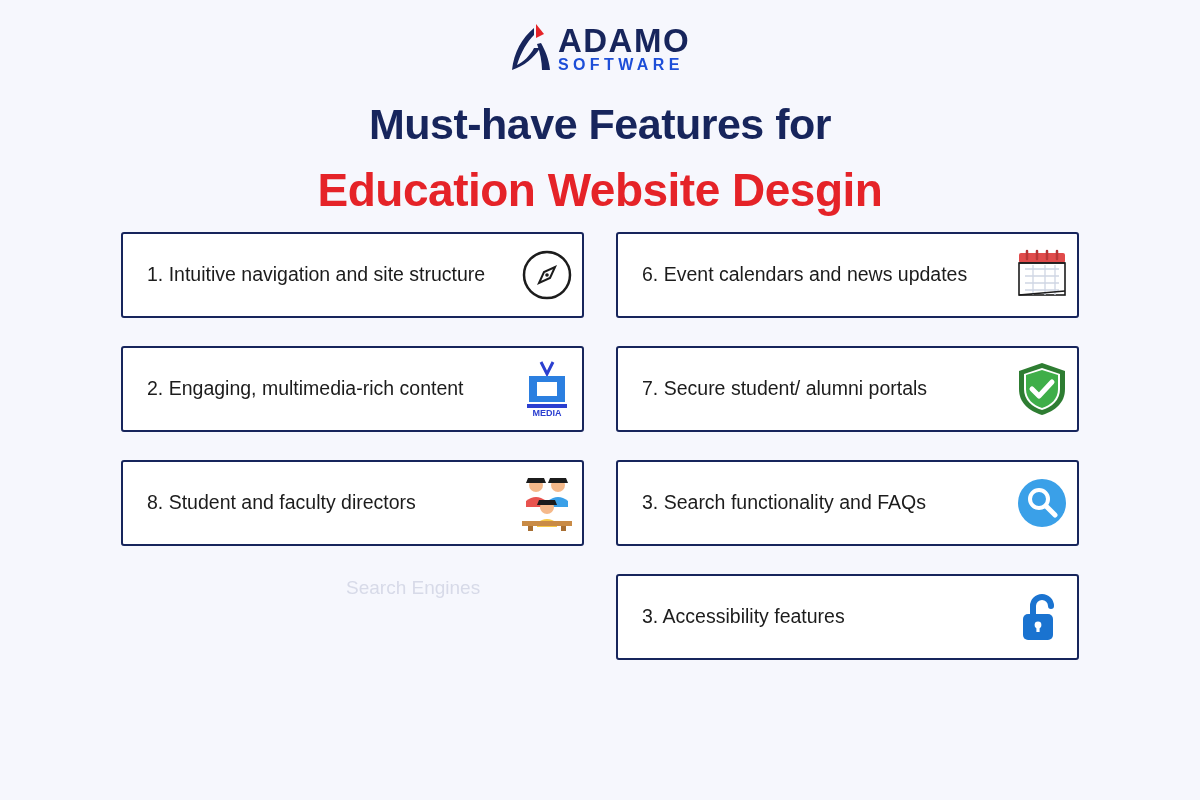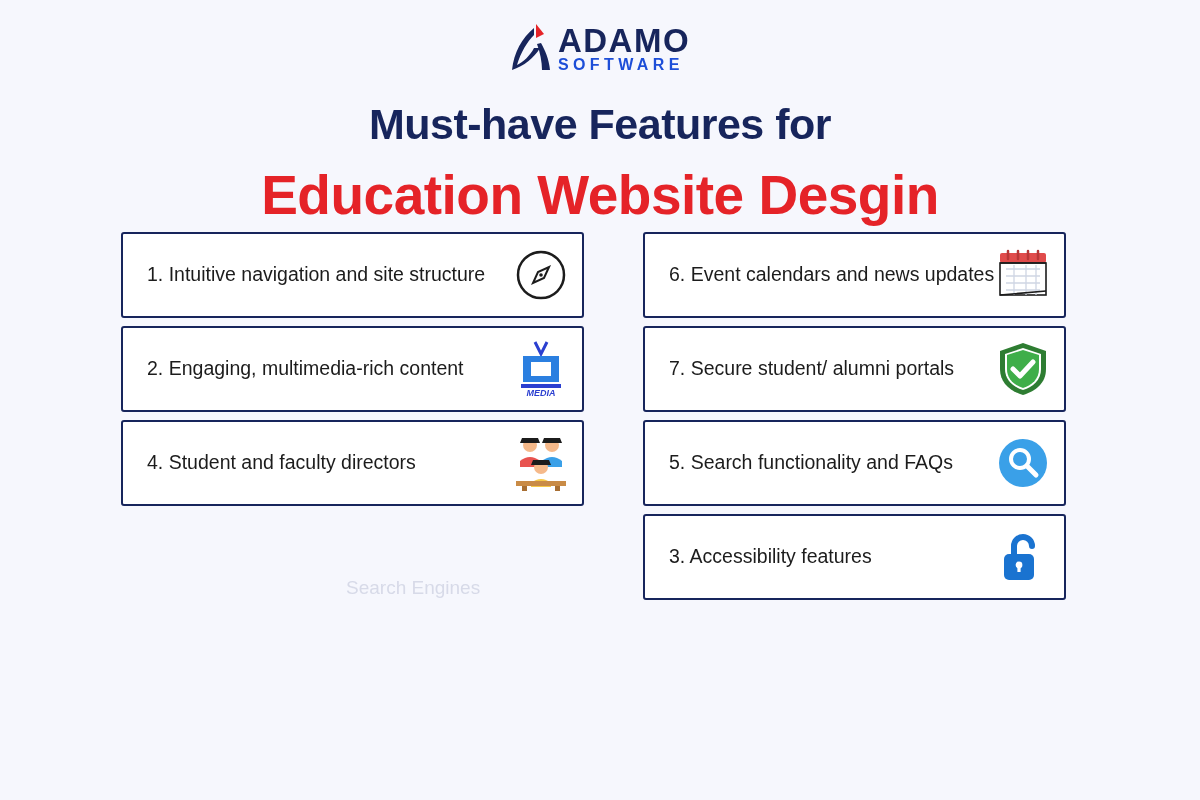--- a/index.html
+++ b/index.html
@@ -62,64 +62,63 @@
     font-weight: bold;
     letter-spacing: -0.5px;
   }
   .title-1 {
     top: 100px;
     font-size: 43px;
     color: #17255c;
   }
   .title-2 {
     top: 163px;
-    font-size: 55px;
+    font-size: 46px;
     color: #e52328;
   }
 
   
   .col {
     position: absolute;
     display: flex;
     flex-direction: column;
-    gap: 8px;
+    gap: 28px;
     justify-content: flex-end;
   }
   .col-left  { left: 121px; top: 232px; width: 463px; }
-  .col-right { left: 616px; top: 232px; width: 423px; margin-left: 27px; }
+  .col-right { left: 616px; top: 232px; width: 463px; }
 
   .card {
     position: relative;
     height: 86px;
     border: 2px solid #17255c;
     background: #ffffff;
     border-radius: 3px;
     display: flex;
     align-items: center;
     padding: 0 16px 0 24px;
   }
   .card-text {
     font-size: 19.5px;
     line-height: 1.62;
     color: #1c1c1c;
     max-width: 340px;
   }
   .card-icon {
     position: absolute;
-    right: 12px;
+    right: 6px;
     top: 50%;
     transform: translateY(-50%);
     width: 58px;
     height: 58px;
     display: flex;
     align-items: center;
     justify-content: center;
     font-size: 44px;
     line-height: 1;
-    font-style: italic;
   }
   .card-icon svg { display: block; }
 
   
   .ghost-text {
     position: absolute;
     left: 346px;
     top: 577px;
     font-size: 19px;
     color: #d7dae8;
@@ -172,21 +171,21 @@
           <rect x="18" y="22" width="20" height="14" fill="#ffffff"></rect>
           <rect x="8" y="44" width="40" height="4" fill="#2b3fd0"></rect>
           <text x="28" y="56" font-size="9" font-family="Liberation Sans, sans-serif" fill="#2b3fd0" text-anchor="middle" font-weight="bold">MEDIA</text>
         </svg>
       </div>
     </div>
 
 
 
     <div class="card">
-      <div class="card-text">4. Student and faculty directors</div>
+      <div class="card-text">8. Student and faculty directors</div>
       <div class="card-icon">
         <svg width="58" height="56" viewBox="0 0 58 56">
           <circle cx="18" cy="10" r="7" fill="#f5b98a"></circle>
           <path d="M8 8 h20 l-2 -5 h-16 z" fill="#1c1c1c"></path>
           <path d="M8 26 q10 -8 20 0 v6 h-20z" fill="#e8534f"></path>
           <circle cx="40" cy="10" r="7" fill="#f5b98a"></circle>
           <path d="M30 8 h20 l-2 -5 h-16 z" fill="#1c1c1c"></path>
           <path d="M30 26 q10 -8 20 0 v6 h-20z" fill="#3aa0e8"></path>
           <circle cx="29" cy="32" r="7" fill="#f5b98a"></circle>
           <path d="M19 30 h20 l-2 -5 h-16 z" fill="#1c1c1c"></path>
@@ -223,21 +222,21 @@
         <svg width="54" height="56" viewBox="0 0 54 56">
           <path d="M27 2 L50 10 V28 C50 42 40 50 27 54 C14 50 4 42 4 28 V10 Z" fill="#2e7d32"></path>
           <path d="M27 7 L45 13 V28 C45 39 37 46 27 49 C17 46 9 39 9 28 V13 Z" fill="#ffffff"></path>
           <path d="M27 9 L43 14 V28 C43 38 36 44 27 47 C18 44 11 38 11 28 V14 Z" fill="#3fae49"></path>
           <path d="M17 28 l7 7 l13 -14" fill="none" stroke="#ffffff" stroke-width="5" stroke-linecap="round" stroke-linejoin="round"></path>
         </svg>
       </div>
     </div>
 
     <div class="card">
-      <div class="card-text">5. Search functionality and FAQs</div>
+      <div class="card-text">3. Search functionality and FAQs</div>
       <div class="card-icon">
         <svg width="52" height="52" viewBox="0 0 52 52">
           <circle cx="26" cy="26" r="24" fill="#3aa0e8"></circle>
           <circle cx="23" cy="22" r="9" fill="none" stroke="#ffffff" stroke-width="4"></circle>
           <path d="M30 29 l9 9" stroke="#ffffff" stroke-width="5" stroke-linecap="round"></path>
         </svg>
       </div>
     </div>
 
     <div class="card">

